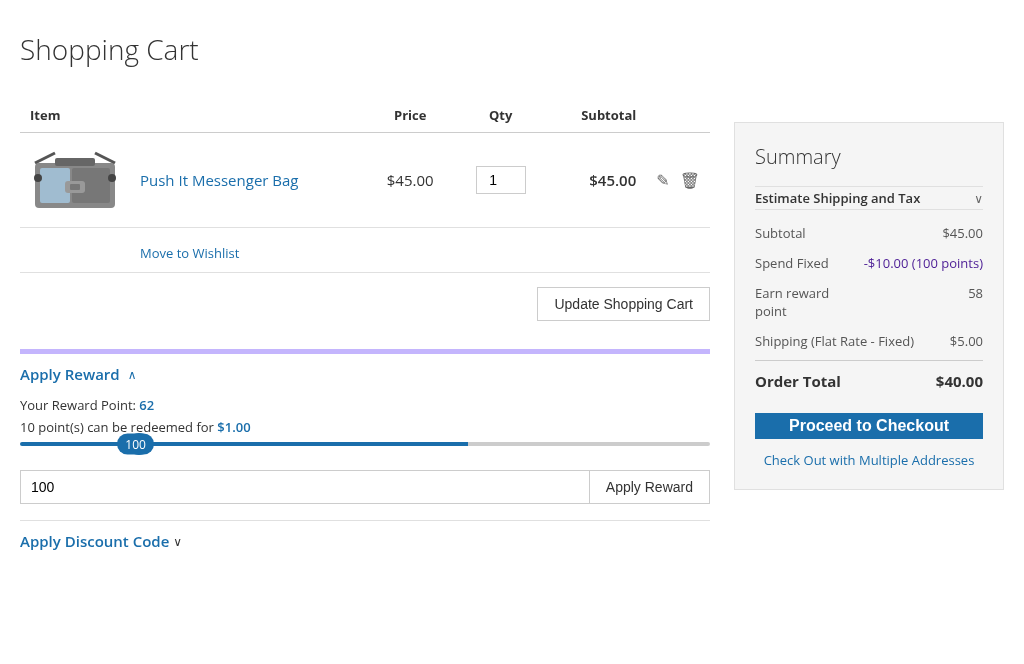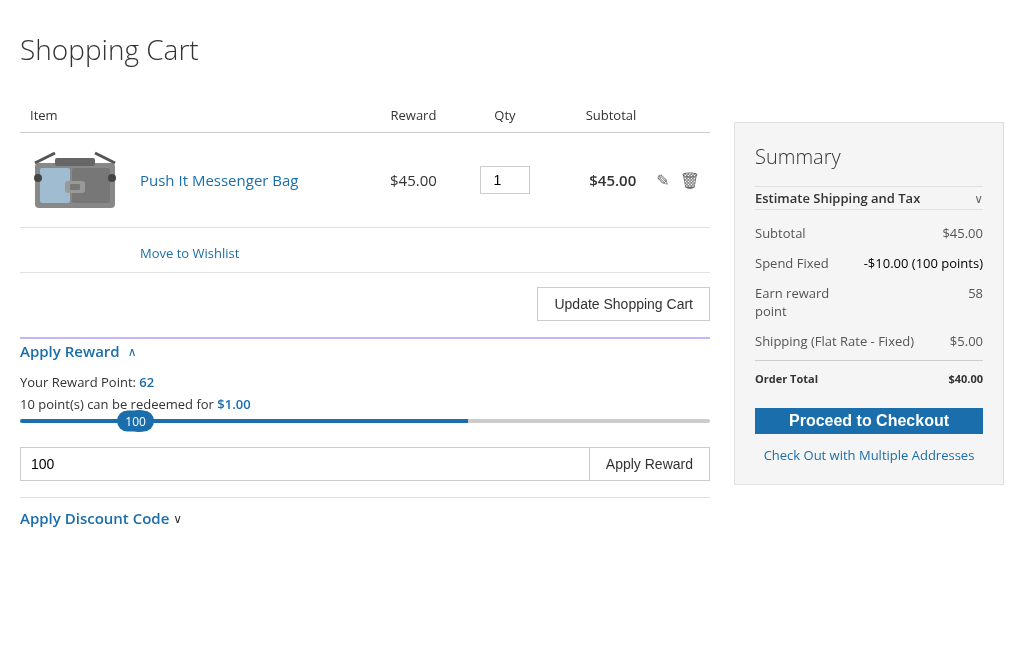--- a/index.html
+++ b/index.html
@@ -6,42 +6,42 @@
     body { font-family: 'Open Sans', Arial, sans-serif; background: #fff; color: #333; font-size: 14px; }
     .page-container { max-width: 1024px; margin: 0 auto; padding: 30px 20px; }
     h1.page-title { font-size: 28px; font-weight: 300; color: #333; margin-bottom: 30px; }
 
     .main-layout { display: flex; gap: 24px; }
     .cart-section { flex: 1; }
     .summary-section { width: 270px; flex-shrink: 0; }
 
     
     .cart-table { width: 100%; border-collapse: collapse; }
-    .cart-table thead th { text-align: left; padding: 8px 10px; font-weight: 400; font-size: 13px; border-bottom: 1px solid #ccc; }
+    .cart-table thead th { text-align: left; padding: 8px 10px; font-weight: 700; font-size: 13px; border-bottom: 1px solid #ccc; }
     .cart-table thead th.col-price,
     .cart-table thead th.col-qty,
     .cart-table thead th.col-subtotal { text-align: center; }
     .cart-table thead th.col-subtotal { text-align: right; }
     .cart-table tbody td { padding: 10px; vertical-align: middle; border-bottom: 1px solid #e0e0e0; }
     .cart-table tbody tr { border-bottom: 1px solid #e0e0e0; }
 
     .product-name { color: #1a6eab; font-size: 15px; text-decoration: none; }
     .price-cell { text-align: center; font-size: 15px; }
     .qty-input { width: 50px; text-align: center; border: 1px solid #ccc; padding: 5px; font-size: 14px; }
     .subtotal-cell { text-align: right; font-size: 15px; font-weight: 600; }
 
     .move-wishlist { color: #1a6eab; font-size: 13px; text-decoration: none; cursor: pointer; display: inline-block; margin-top: 6px; }
     .action-icons { display: flex; gap: 10px; justify-content: flex-end; align-items: center; }
     .action-icon { cursor: pointer; color: #666; font-size: 16px; }
 
     .cart-actions { display: flex; justify-content: flex-end; padding: 14px 0; }
     .btn-update { background: #fff; border: 1px solid #ccc; padding: 8px 16px; cursor: pointer; font-size: 14px; color: #333; }
 
     
-    .apply-reward-section { margin-top: 2px; padding-top: 2px; border-top: 2px solid #c4b5fd; }
+    .apply-reward-section { margin-top: 14px; padding-top: 10px; border-top: 5px solid #c4b5fd; }
     .section-toggle-header { display: flex; align-items: center; gap: 8px; cursor: pointer; margin-bottom: 12px; }
     .section-toggle-label { color: #1a6eab; font-size: 15px; font-weight: 600; }
     .chevron { font-size: 12px; color: #1a6eab; }
 
     .reward-info { font-size: 13px; color: #333; margin-bottom: 4px; }
     .reward-info span.highlight { color: #1a6eab; font-weight: 600; }
     .reward-slider { -webkit-appearance: none; appearance: none; width: 100%; height: 4px; border-radius: 2px; background: linear-gradient(to right, #1a6eab 0%, #1a6eab 65%, #ccc 65%, #ccc 100%); outline: none; cursor: pointer; }
     .reward-slider::-webkit-slider-thumb { -webkit-appearance: none; appearance: none; width: 22px; height: 22px; border-radius: 50%; background: #1a6eab; cursor: pointer; position: relative; }
     .reward-slider::-moz-range-thumb { width: 22px; height: 22px; border-radius: 50%; background: #1a6eab; cursor: pointer; border: none; }
 
@@ -57,24 +57,24 @@
     
     .summary-panel { background: #f5f5f5; border: 1px solid #e0e0e0; padding: 20px; margin-top: 24px; }
     .summary-title { font-size: 20px; font-weight: 300; color: #333; margin-bottom: 16px; }
 
     .summary-shipping-row { display: flex; justify-content: space-between; align-items: center; padding: 2px 0; border-top: 1px solid #e0e0e0; border-bottom: 1px solid #e0e0e0; cursor: pointer; }
     .summary-shipping-label { font-size: 13px; font-weight: 600; color: #333; }
     .summary-chevron { font-size: 12px; color: #666; }
 
     .summary-rows { margin-top: 8px; }
     .summary-row { display: flex; justify-content: space-between; padding: 6px 0; font-size: 13px; color: #555; }
-    .summary-row.order-total { font-weight: 700; font-size: 11px; color: #333; border-top: 1px solid #ccc; padding-top: 10px; margin-top: 4px; }
+    .summary-row.order-total { font-weight: 700; font-size: 15px; color: #333; border-top: 1px solid #ccc; padding-top: 10px; margin-top: 4px; }
     .summary-row .label { }
     .summary-row .value { text-align: right; }
-    .summary-row .value.discount { color: #000000; }
+    .summary-row .value.discount { color: #4c1d95; }
 
     .btn-checkout { display: block; width: 100%; background: #1a6eab; color: #fff; border: none; padding: 4px; font-size: 16px; font-weight: 700; cursor: pointer; margin-top: 16px; text-align: center; }
 
     .checkout-multi-link { display: block; text-align: center; color: #1a6eab; font-size: 13px; margin-top: 12px; text-decoration: none; cursor: pointer; }
 
     
     .bag-illustration { width: 90px; height: 70px; }
 
     .slider-wrapper { position: relative; padding: 10px 0; }
     .bubble-row { display: flex; justify-content: flex-end; margin-bottom: -8px; }
@@ -86,21 +86,21 @@
   <h1 class="page-title">Shopping Cart</h1>
 
   <div class="main-layout">
 
     <div class="cart-section">
 
       <table class="cart-table">
         <thead>
           <tr>
             <th class="col-item" colspan="2">Item</th>
-            <th class="col-price">Reward</th>
+            <th class="col-price">Price</th>
             <th class="col-qty">Qty</th>
             <th class="col-subtotal">Subtotal</th>
             <th></th>
           </tr>
         </thead>
         <tbody>
           <tr>
             <td style="width:110px; vertical-align:top; padding-top:10px;">
               
               <svg class="bag-illustration" viewBox="0 0 90 70" xmlns="http://www.w3.org/2000/svg">

